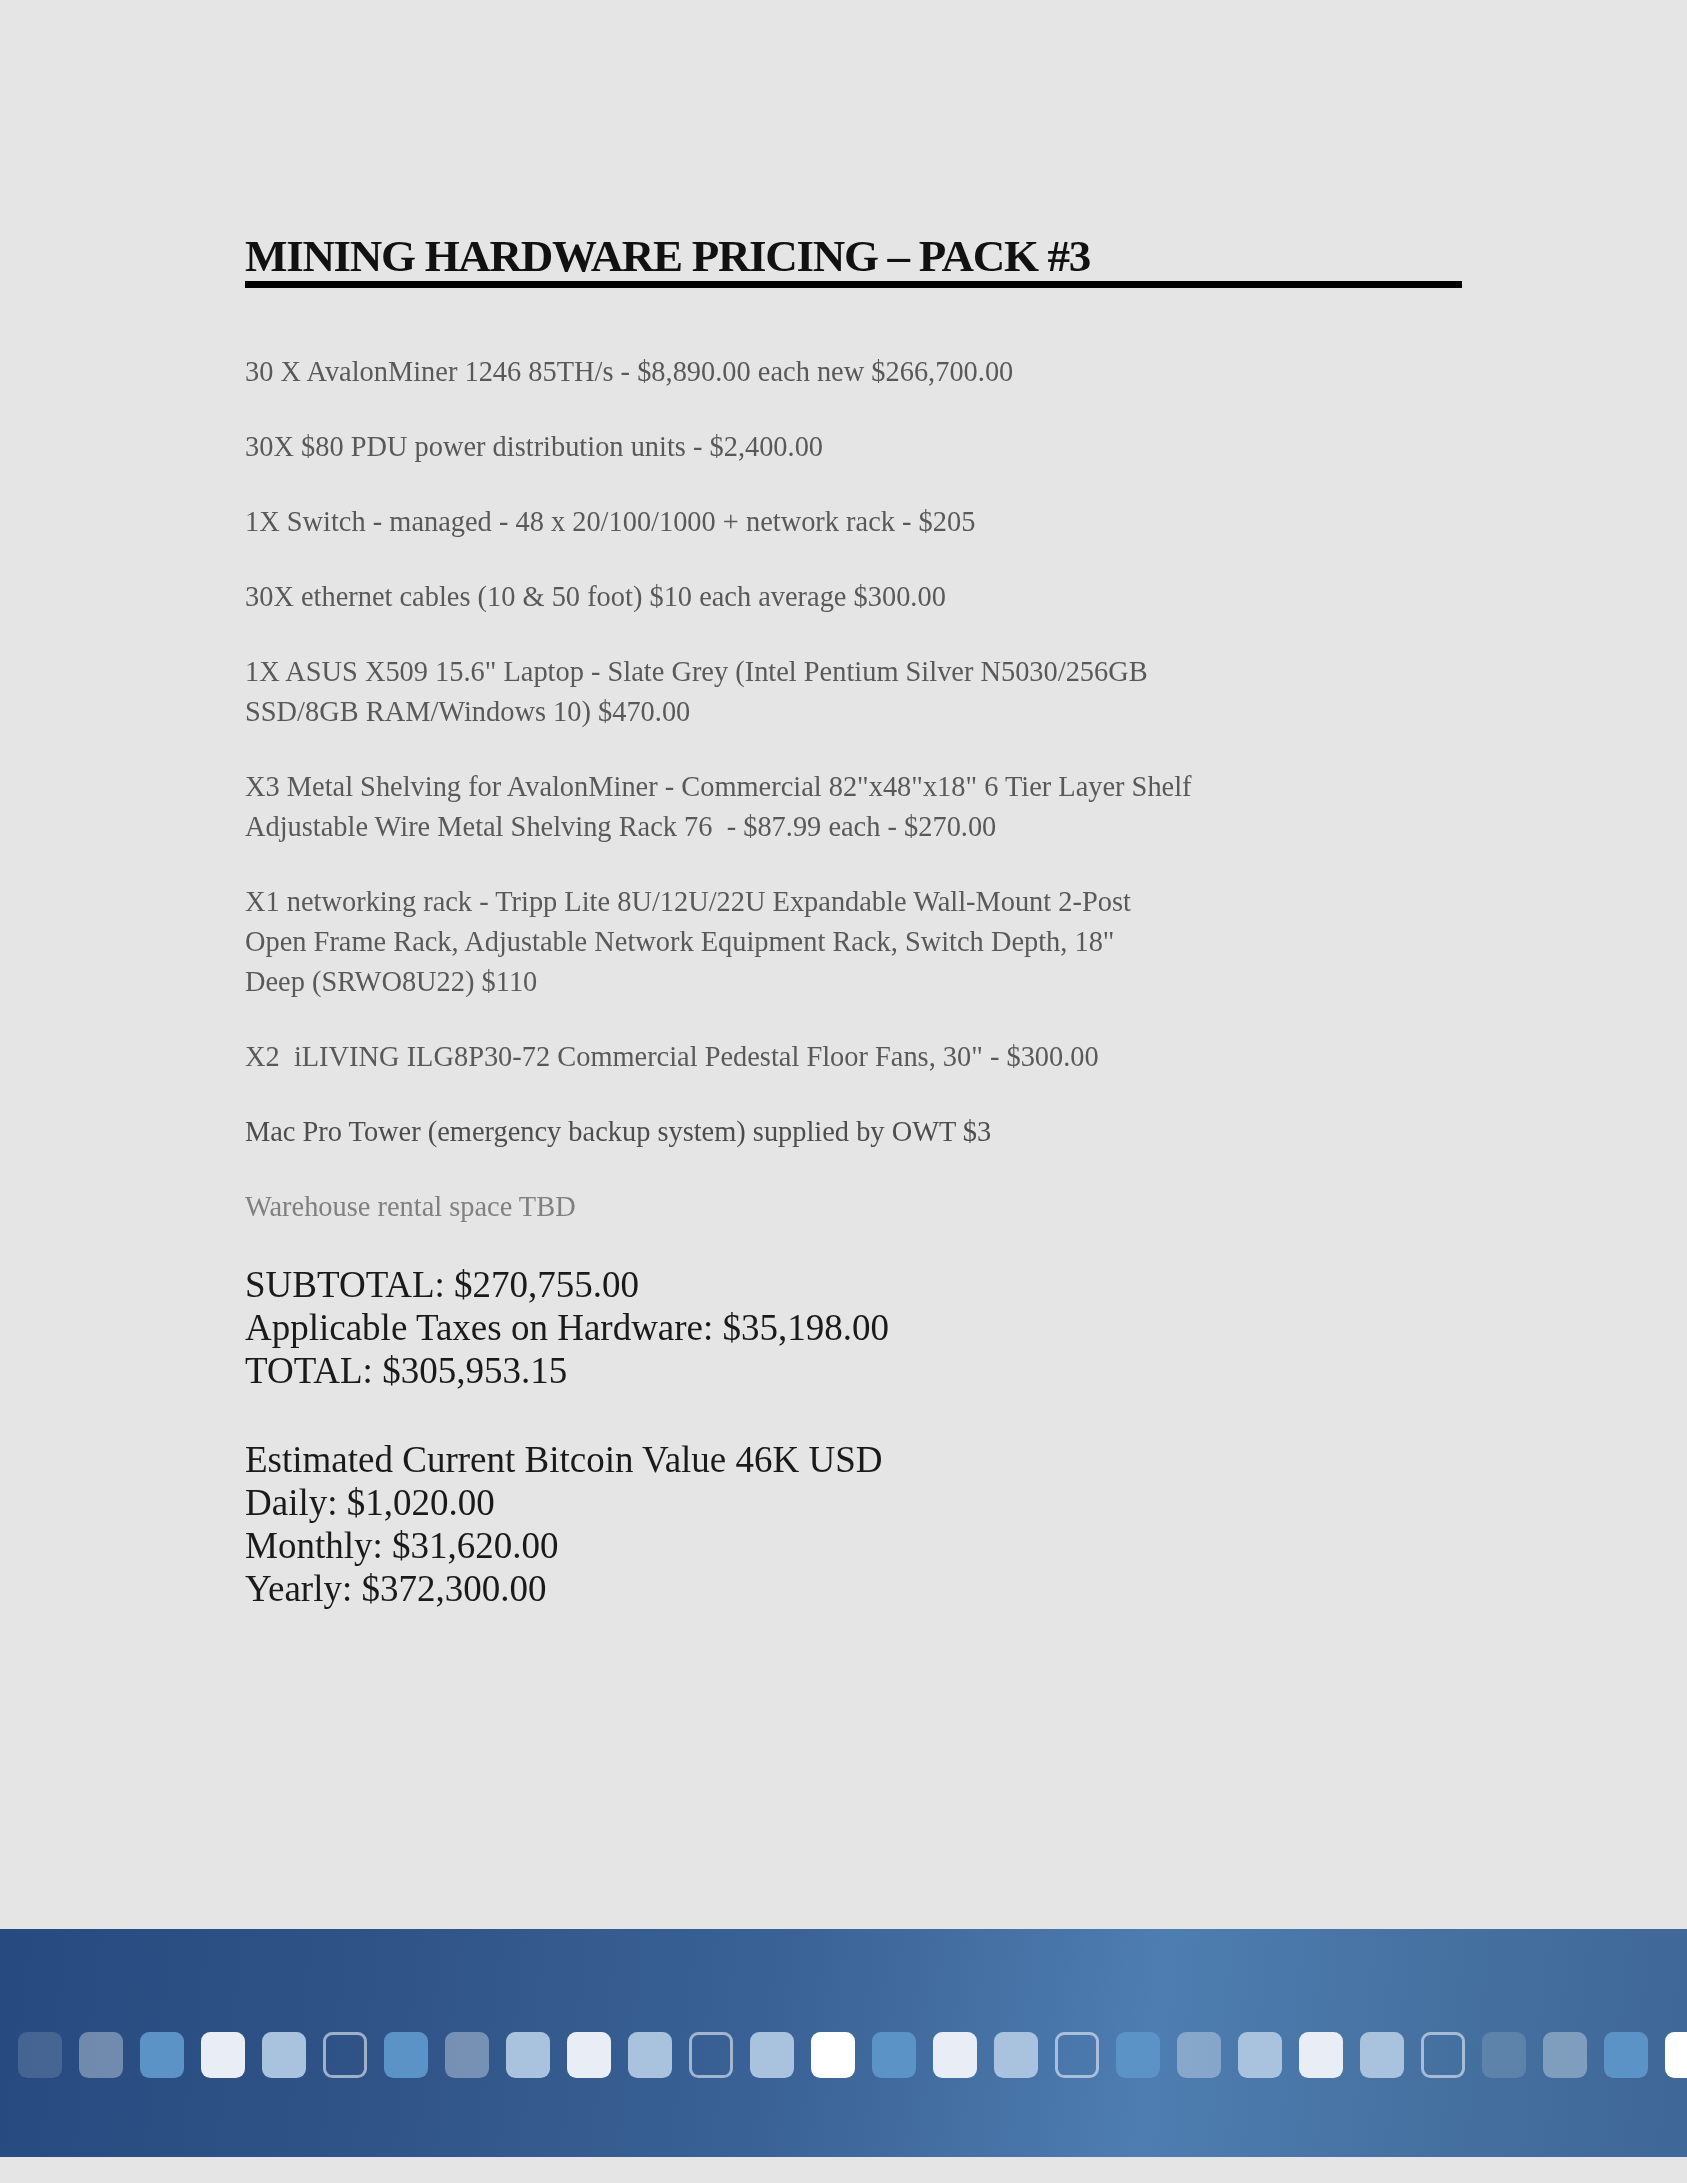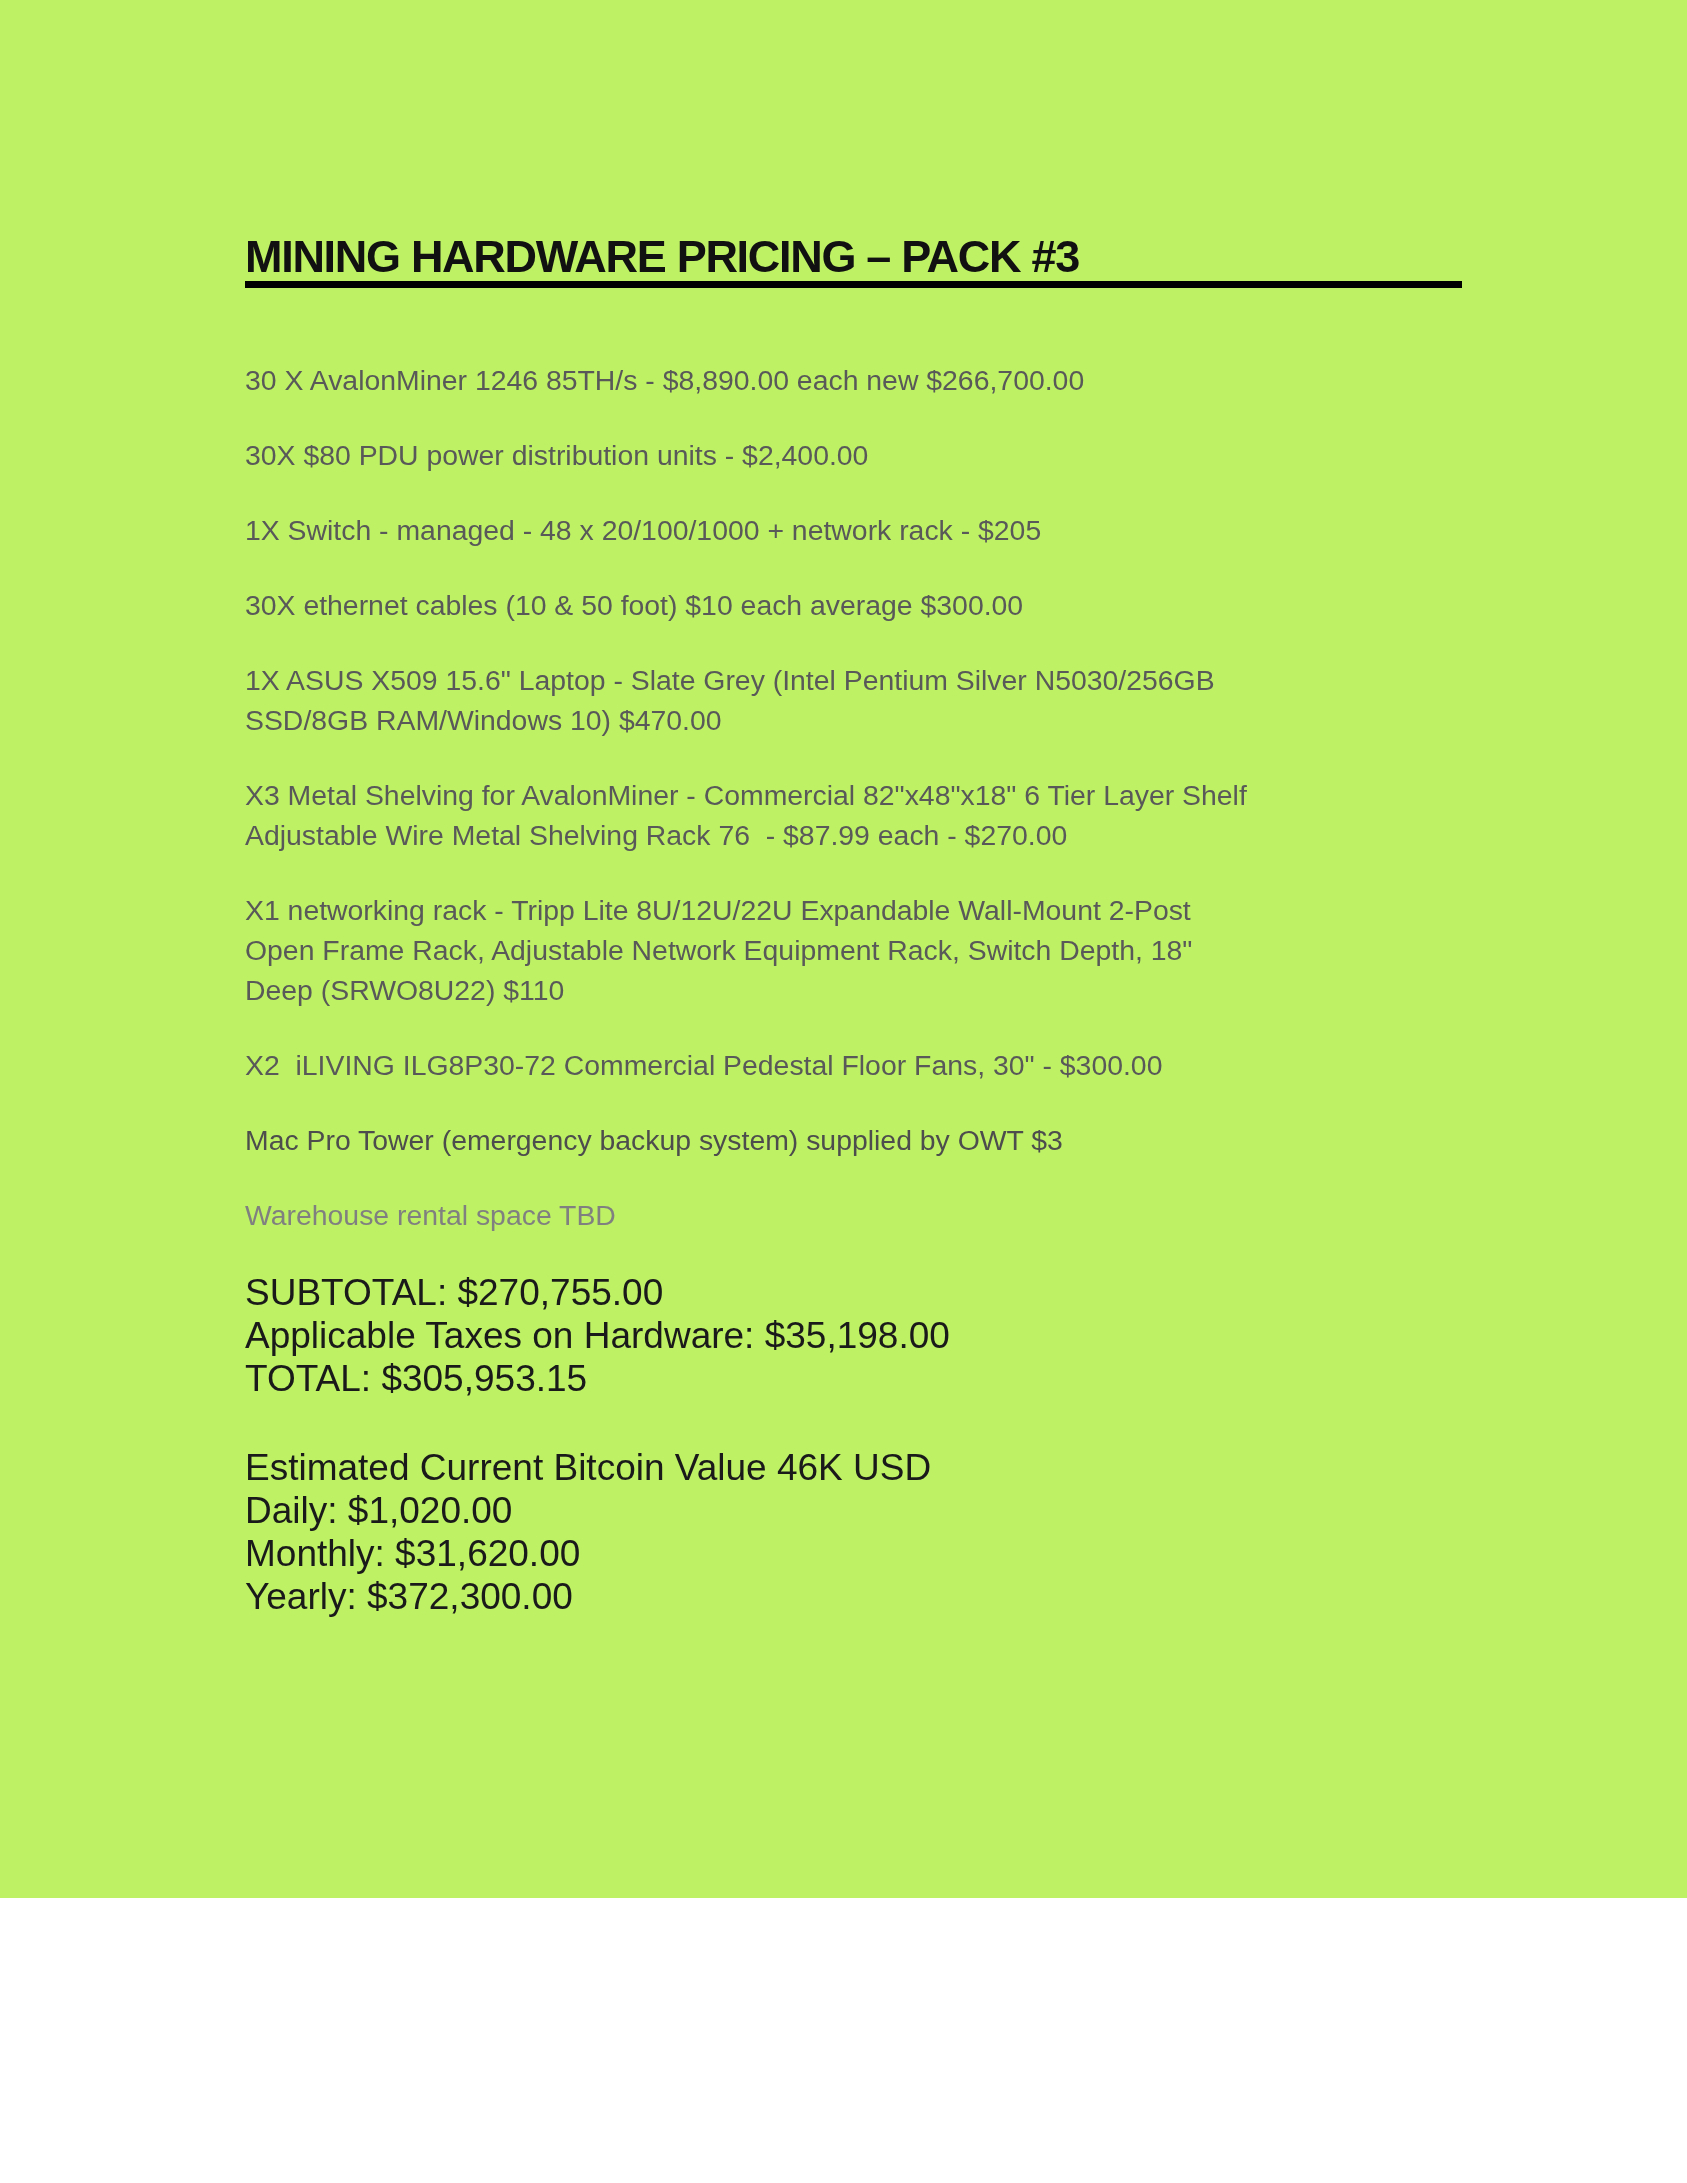--- a/index.html
+++ b/index.html
@@ -1,22 +1,23 @@
 <!DOCTYPE html>
 <html style="font-size:10.6px"><head>
 <meta charset="utf-8">
 <style>
   html,body{margin:0;padding:0;}
   body{background:#ffffff;font-family:"Liberation Sans", sans-serif;}
   .page{
     position:relative;
     width:1687px;
-    height:1898px;
-    background:#bef264;
+    height:2183px;
+    background:#e5e5e5;
     overflow:hidden;
+    font-family:Liberation Serif, serif;
   }
   .title{
     position:absolute;
     left:245px;
     top:230px;
     margin:0;
     font-size:45px;
     font-weight:bold;
     letter-spacing:-1.3px;
     line-height:53px;
@@ -27,21 +28,21 @@
     position:absolute;
     left:245px;
     top:281px;
     width:1217px;
     height:7.3px;
     background:#000000;
   }
   .content{
     position:absolute;
     left:245px;
-    top:360px;
+    top:352px;
     width:1310px;
   }
   .content p{
     margin:0 0 35px 0;
     font-size:28.4px;
     line-height:40px;
     white-space:pre;
   }
   .tone-normal{color:#595959;}
   .tone-dark{color:#4d4d4d;}

